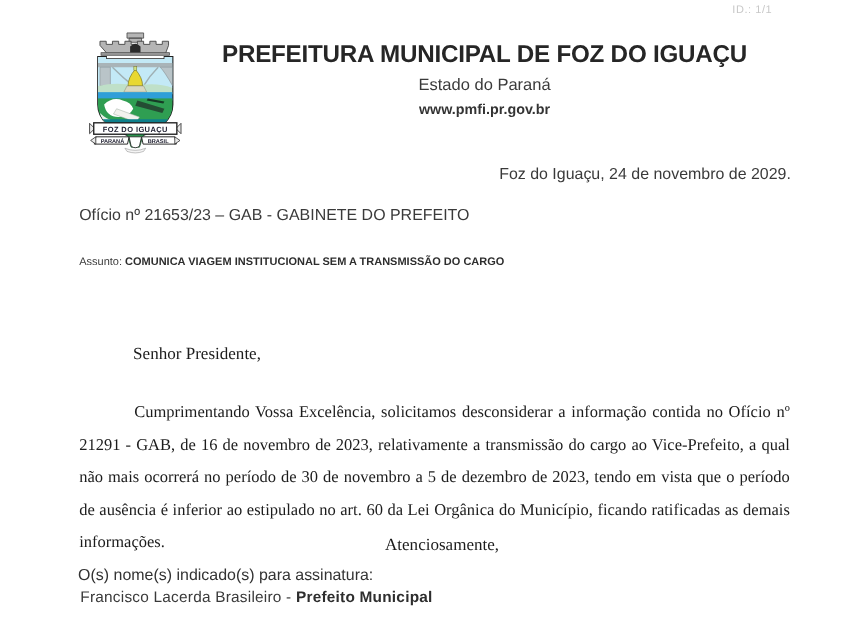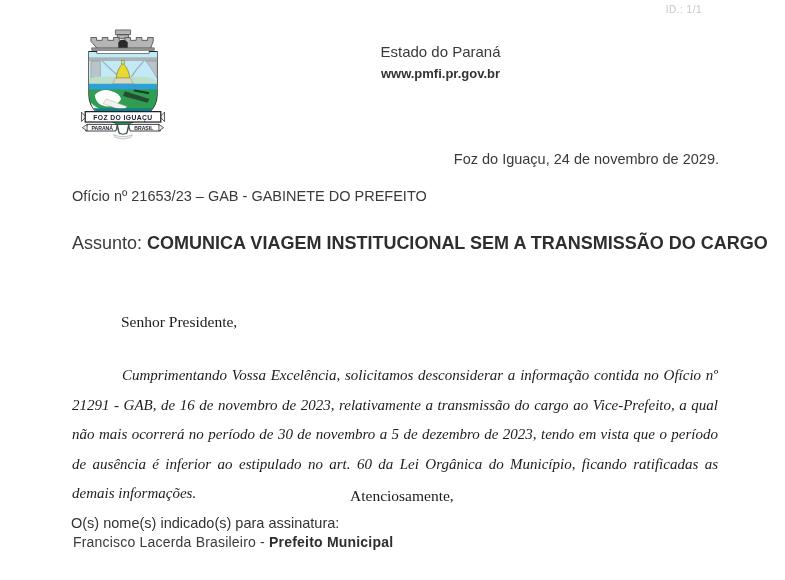--- a/index.html
+++ b/index.html
@@ -30,31 +30,31 @@
   .doc-website{
     margin-top:6px;font-size:13px;font-weight:bold;color:#333;
   }
   .date-line{
     position:absolute;top:151px;right:66px;font-size:14.5px;color:#3a3a3a;
   }
   .reference-line{
     position:absolute;top:188px;left:72px;font-size:14.5px;color:#3a3a3a;
   }
   .subject-line{
-    position:absolute;top:233px;left:72px;font-size:18px;color:#3a3a3a;
+    position:absolute;top:233px;left:72px;font-size:10px;color:#3a3a3a;
   }
   .subject-line .subject-strong{font-weight:bold;color:#2e2e2e;}
   .salutation{
     position:absolute;top:288px;left:121px;
     font-family:"Liberation Serif", serif;font-size:15.5px;color:#1c1c1c;margin-top:25px;
   }
   .body-paragraph{
     position:absolute;top:361px;left:72px;width:646px;
     font-family:"Liberation Serif", serif;font-size:15px;line-height:29.5px;
-    color:#1c1c1c;text-align:justify;text-indent:50px;font-style:italic;
+    color:#1c1c1c;text-align:justify;text-indent:50px;
   }
   .closing{
     position:absolute;top:487px;left:350px;
     font-family:"Liberation Serif", serif;font-size:15.5px;color:#1c1c1c;
   }
   .signature-intro{
     position:absolute;top:515px;left:71px;font-size:14.5px;color:#333;
   }
   .signature-name{
     position:absolute;top:534px;left:73px;font-size:14px;color:#3a3a3a;letter-spacing:.2px;
@@ -123,20 +123,21 @@
       <path d="M54,101 l32,0 l1.5,7 l-32,0 z" fill="#ffffff" stroke="#1f1f1f" stroke-width="0.9"></path>
       <path d="M10,101 l-5,3.5 l5,3.5 z M86,101 l5,3.5 l-5,3.5 z" fill="#e9e9e9" stroke="#1f1f1f" stroke-width="0.7"></path>
       <path d="M42,101 l12,0 l-2,9 q-4,3 -8,0 z" fill="#ffffff" stroke="#1f1f1f" stroke-width="0.8"></path>
       <text x="26" y="106.8" text-anchor="middle" font-family="Liberation Sans, sans-serif" font-size="5.4" font-weight="bold" fill="#223">PARANÁ</text>
       <text x="70" y="106.8" text-anchor="middle" font-family="Liberation Sans, sans-serif" font-size="5.4" font-weight="bold" fill="#223">BRASIL</text>
       <path d="M38,112 q10,4 20,0 l-2,3 q-8,3 -16,0 z" fill="#f4f4f4" stroke="#8a8a8a" stroke-width="0.5"></path>
     </g>
   </svg>
 
   <div class="header-text">
+    <div class="doc-title">PREFEITURA MUNICIPAL DE FOZ DO IGUAÇU</div>
     <div class="doc-subtitle">Estado do Paraná</div>
     <div class="doc-website">www.pmfi.pr.gov.br</div>
   </div>
 
   <div class="date-line">Foz do Iguaçu, 24 de novembro de 2029.</div>
 
   <div class="reference-line">Ofício nº 21653/23 – GAB - GABINETE DO PREFEITO</div>
 
   <div class="subject-line"><span>Assunto: </span><span class="subject-strong">COMUNICA VIAGEM INSTITUCIONAL SEM A TRANSMISSÃO DO CARGO</span></div>
 

